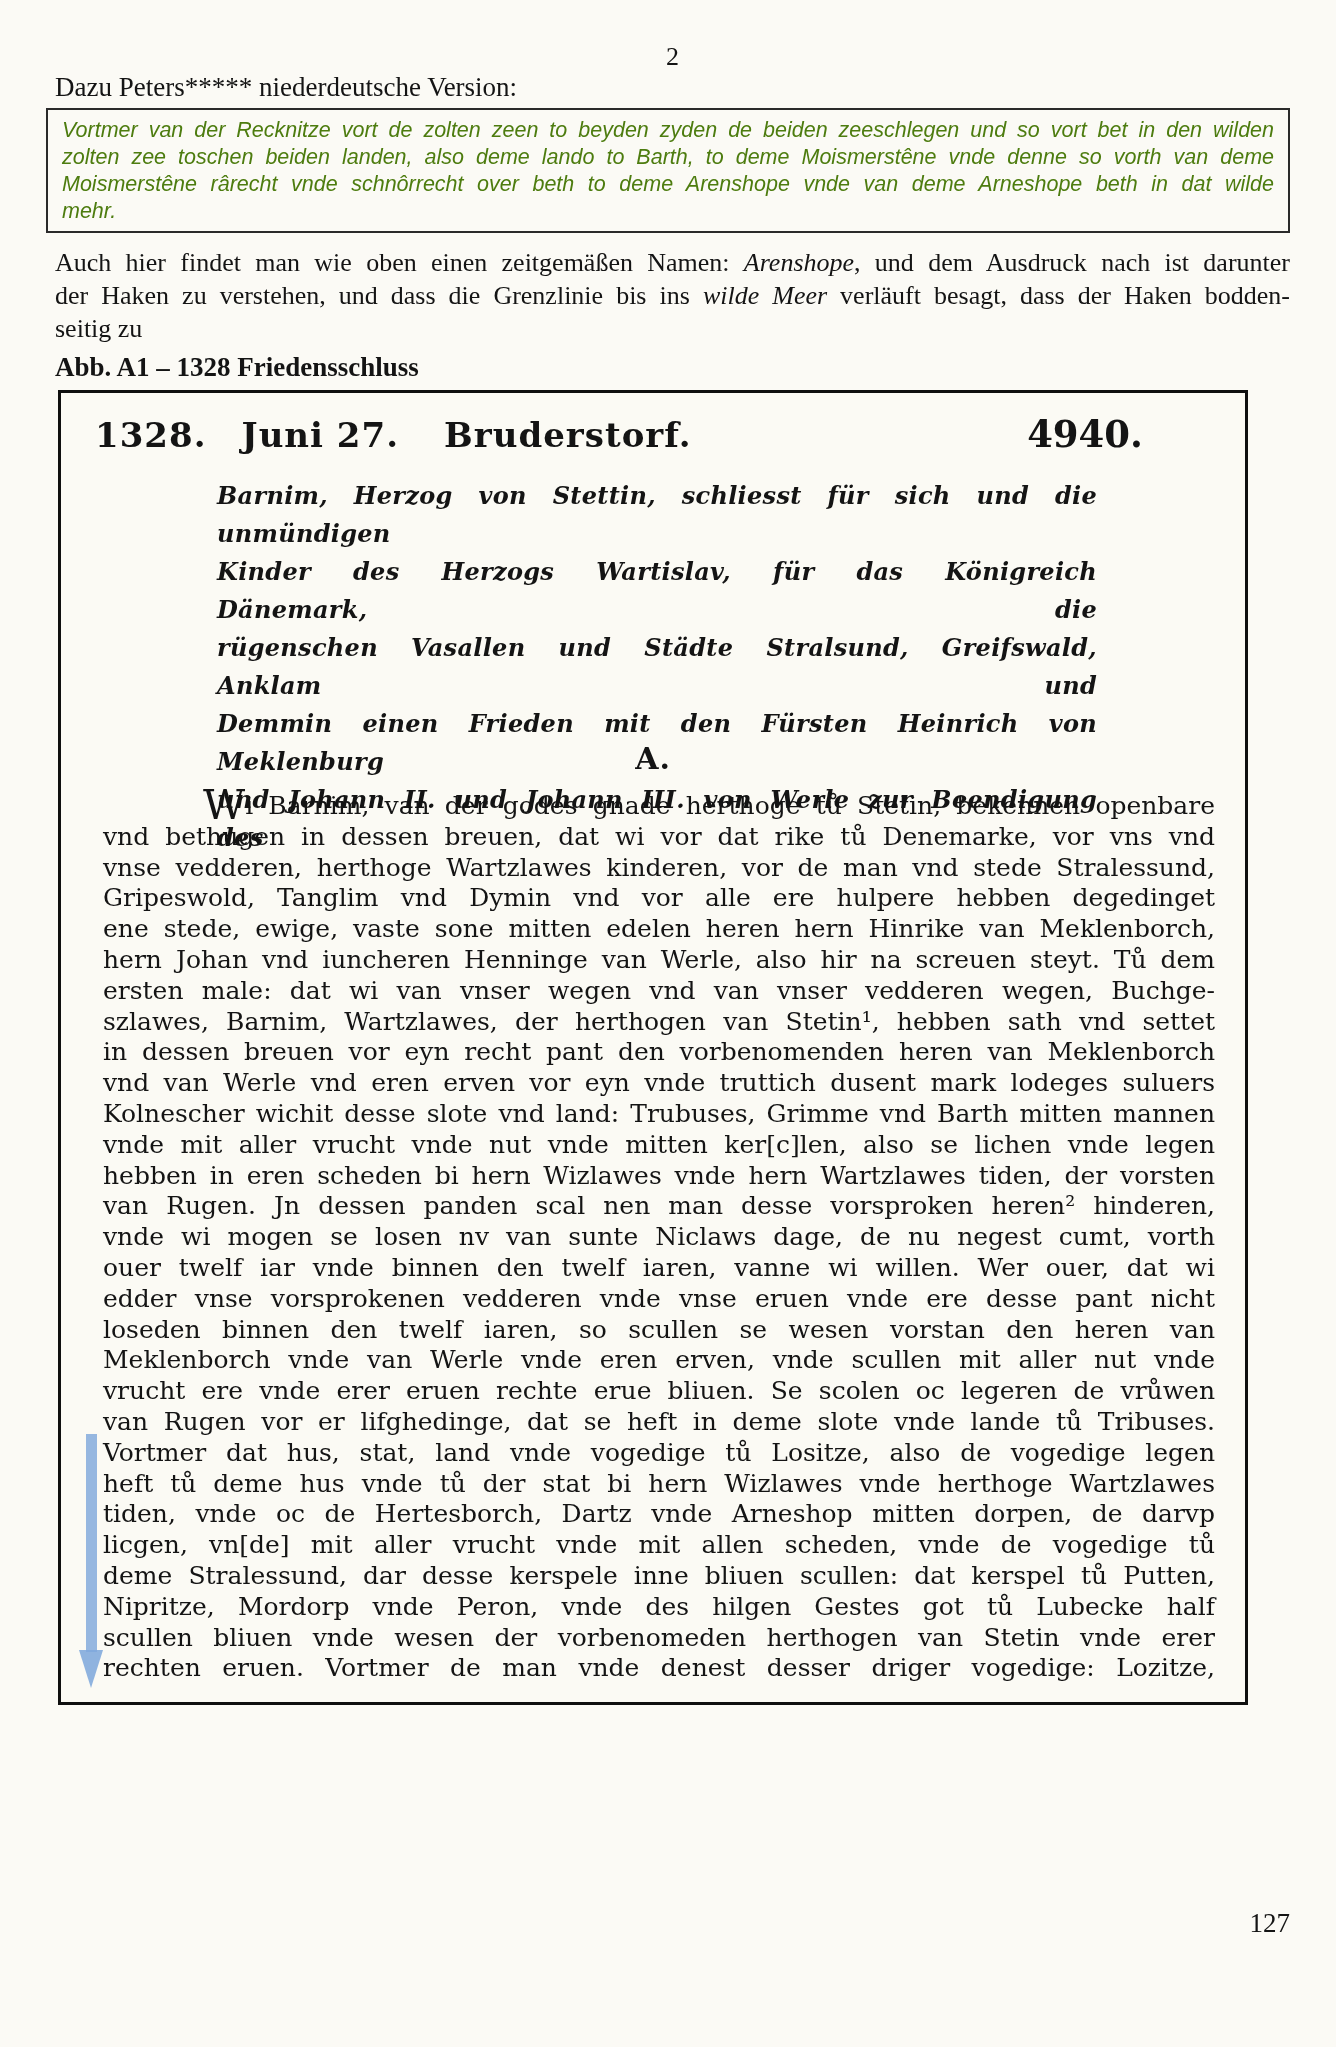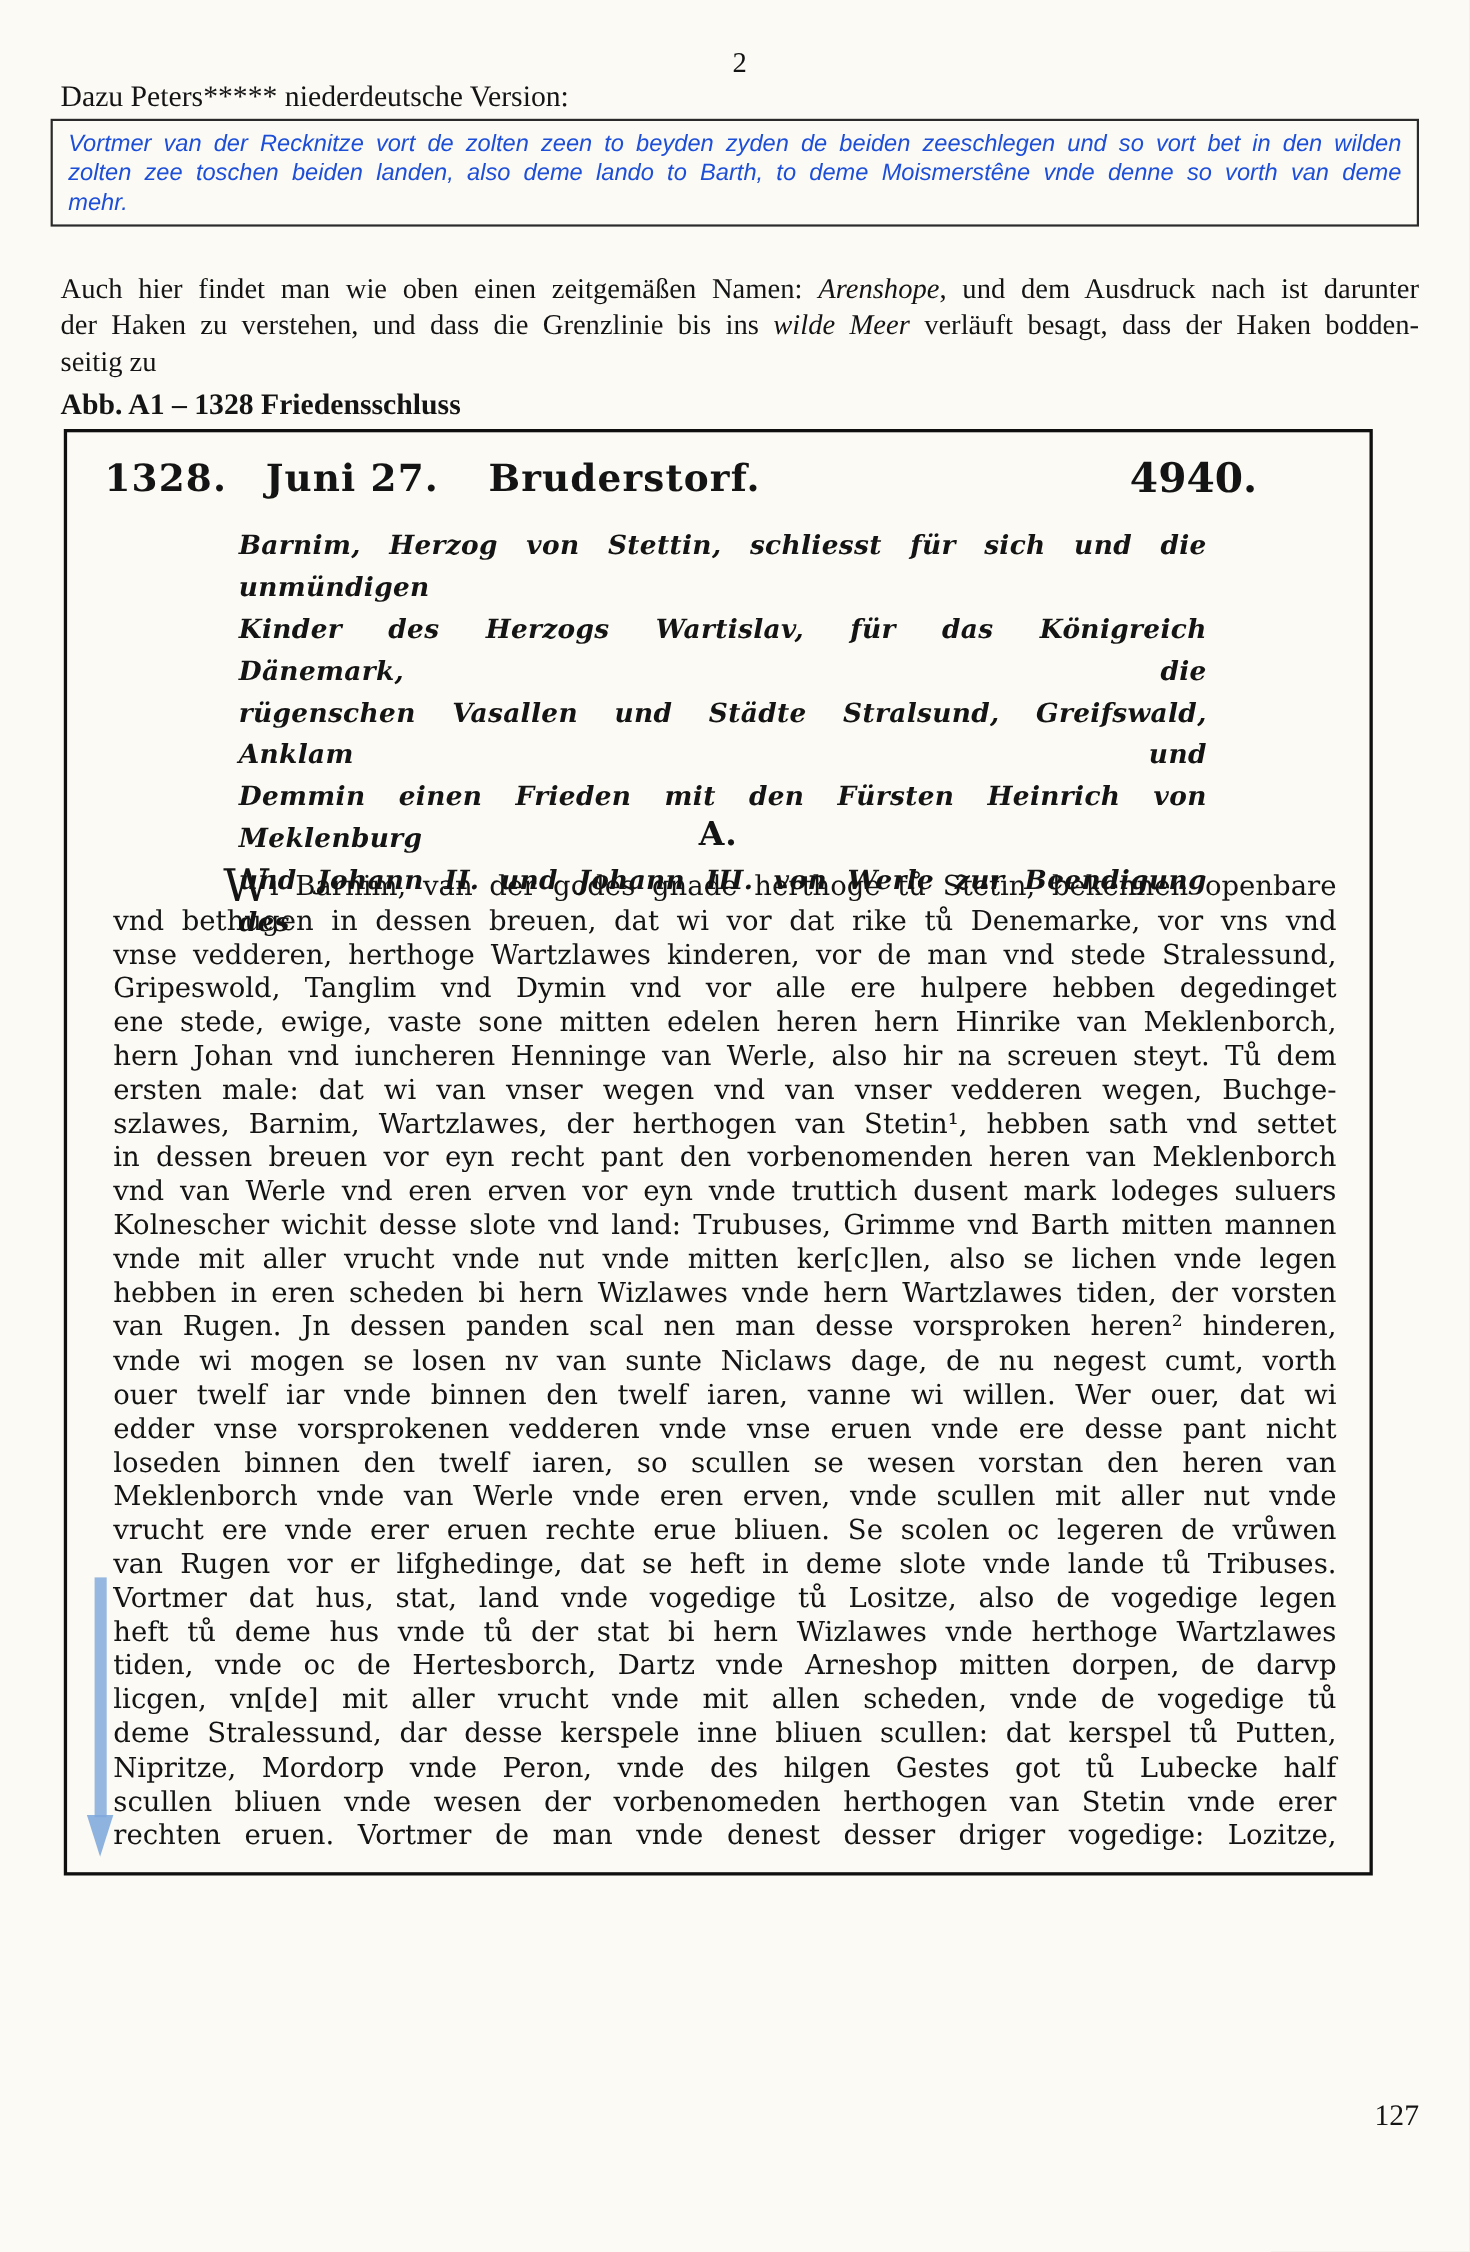--- a/index.html
+++ b/index.html
@@ -11,21 +11,21 @@
   .abs{position:absolute;}
   
   .top-num{top:42px;left:55px;width:1235px;text-align:center;font-size:26px;}
   
   .intro{top:72px;left:55px;width:1235px;font-size:27px;}
   
   .qbox{
     top:108px;left:46px;width:1244px;box-sizing:border-box;
     border:2px solid #2a2a2a;padding:7px 14px 6px 14px;
     font-family:"Liberation Sans",sans-serif;font-style:italic;
-    font-size:21.5px;line-height:27px;color:#1d4ed8;
+    font-size:21.5px;line-height:27px;color:#4d7c0f;
   }
   .qbox .q-line{text-align:justify;text-align-last:justify;}
   .qbox .q-line:last-child{text-align-last:left;}
   
   .commentary{top:246px;left:55px;width:1235px;font-size:26px;line-height:33px;}
   .commentary .c-line{text-align:justify;text-align-last:justify;}
   .commentary .c-line.no-stretch{text-align-last:left;}
   
   .abb{top:352px;left:55px;font-size:27px;font-weight:bold;}
   
@@ -73,20 +73,21 @@
   <div class="abs top-num">2</div>
 
   <div class="abs intro">Dazu Peters***** niederdeutsche Version:</div>
 
   <div class="abs qbox">
 
       <div class="q-line">Vortmer van der Recknitze vort de zolten zeen to beyden zyden de beiden zeeschlegen und so vort bet in den wilden</div>
 
       <div class="q-line">zolten zee toschen beiden landen, also deme lando to Barth, to deme Moismerstêne vnde denne so vorth van deme</div>
 
+      <div class="q-line">Moismerstêne rârecht vnde schnôrrecht over beth to deme Arenshope vnde van deme Arneshope beth in dat wilde</div>
 
       <div class="q-line">mehr.</div>
     </div>
 
   <div class="abs commentary">
     <div class="c-line"><span>Auch hier findet man wie oben einen zeitgemäßen Namen: </span><em>Arenshope</em><span>, und dem Ausdruck nach ist darunter</span></div>
     <div class="c-line"><span>der Haken zu verstehen, und dass die Grenzlinie bis ins </span><em>wilde Meer</em><span> verläuft besagt, dass der Haken bodden-</span></div>
     <div class="c-line no-stretch">seitig zu</div>
   </div>
 

